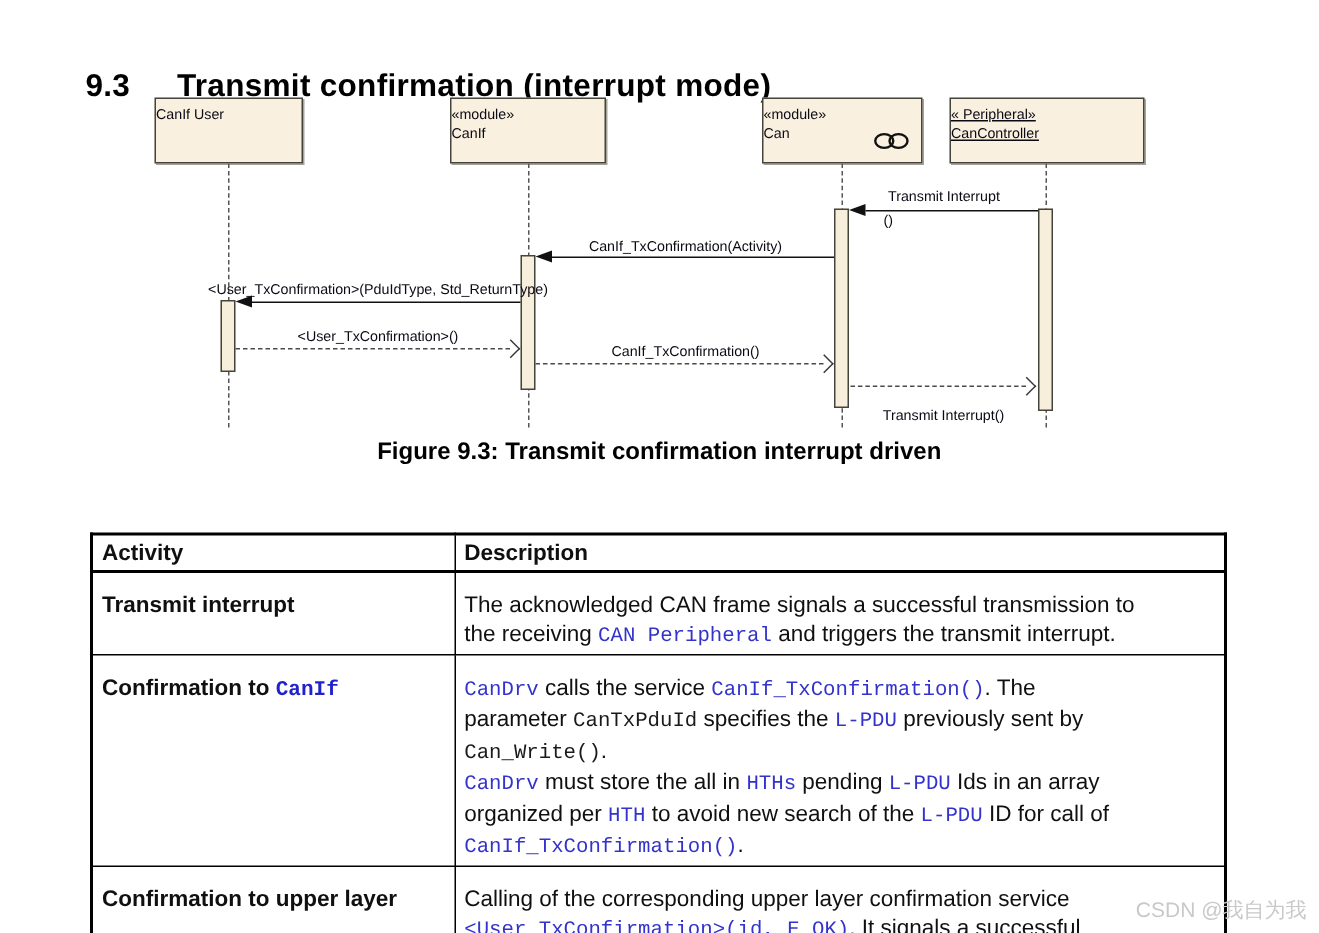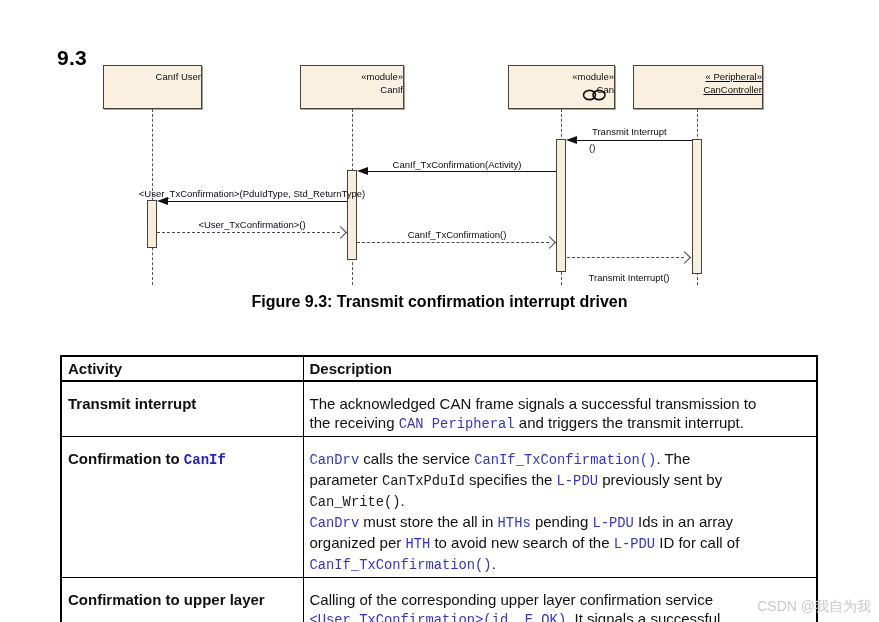--- a/index.html
+++ b/index.html
@@ -10,21 +10,21 @@
   }
   
   .heading{position:absolute;left:57px;top:10px;font-size:21px;font-weight:bold;
     letter-spacing:0.2px;display:flex;color:#000;margin-top:36px;}
   .heading .num{width:61px;}
   
   .actor{
     position:absolute;height:44px;box-sizing:border-box;
     background:#FAF0DF;border:1px solid #45443C;
     box-shadow:1px 1px 0 rgba(90,85,70,.55);
-    font-size:9.5px;line-height:13px;text-align:right;padding-top:4px;color:#0a0a14;
+    font-size:9.5px;line-height:13px;text-align:left;padding-top:4px;color:#0a0a14;
   }
   .lifeline{position:absolute;width:0;border-left:1px dashed #555;}
   .activation{position:absolute;width:10px;box-sizing:border-box;
     background:#F8EEDC;border:1px solid #45443C;}
   .msg-line-solid{position:absolute;height:0;border-top:1.5px solid #111;}
   .msg-line-dashed{position:absolute;height:0;border-top:1.5px dashed #4a4a4a;}
   .arrow-left-filled{position:absolute;width:0;height:0;
     border-top:4.5px solid transparent;border-bottom:4.5px solid transparent;
     border-right:11px solid #111;}
   .chevron-right{position:absolute;width:8px;height:8px;
@@ -57,20 +57,21 @@
   .run-cbb{font-family:"Liberation Mono","DejaVu Sans Mono",monospace;
     color:#2222CC;font-size:14px;font-weight:bold;}
   
   .watermark{position:absolute;right:8px;top:598px;font-size:14px;color:#c9c9c9;}
 </style>
 </head>
 <body>
 
 <div class="heading">
   <span class="num">9.3</span>
+  <span>Transmit confirmation (interrupt mode)</span>
 </div>
 
 <div>
 
   <div class="lifeline" style="left:152px;top:109px;height:176px;"></div>
   <div class="lifeline" style="left:352px;top:109px;height:176px;"></div>
   <div class="lifeline" style="left:561px;top:109px;height:176px;"></div>
   <div class="lifeline" style="left:697px;top:109px;height:176px;"></div>
 
   <div class="actor" style="left:103px;top:65px;width:99px;">

